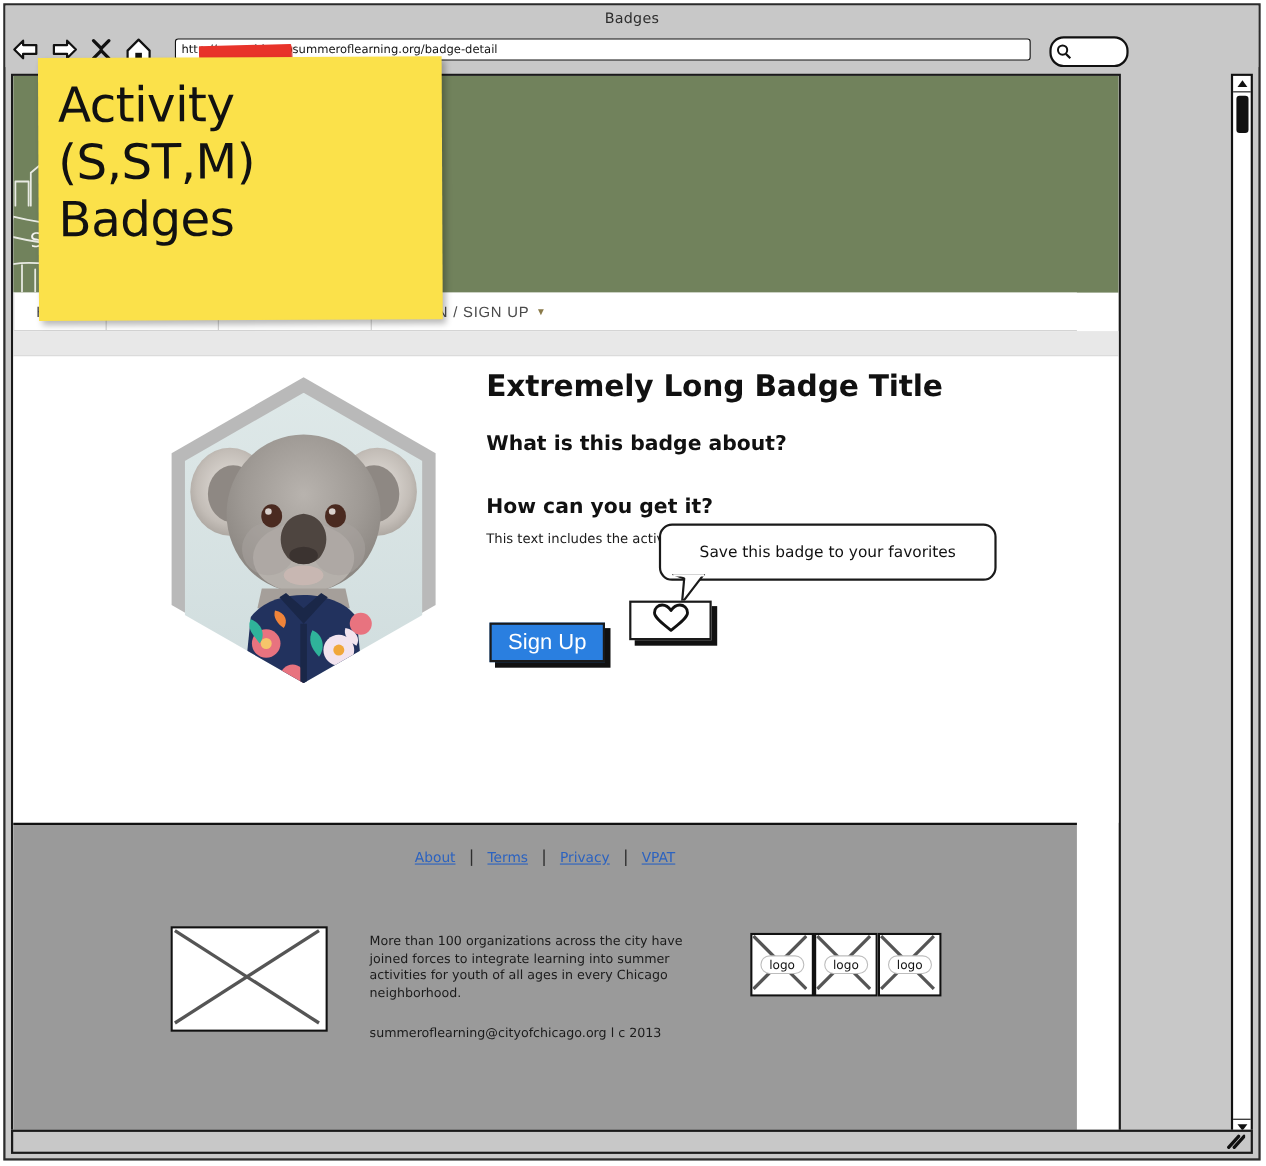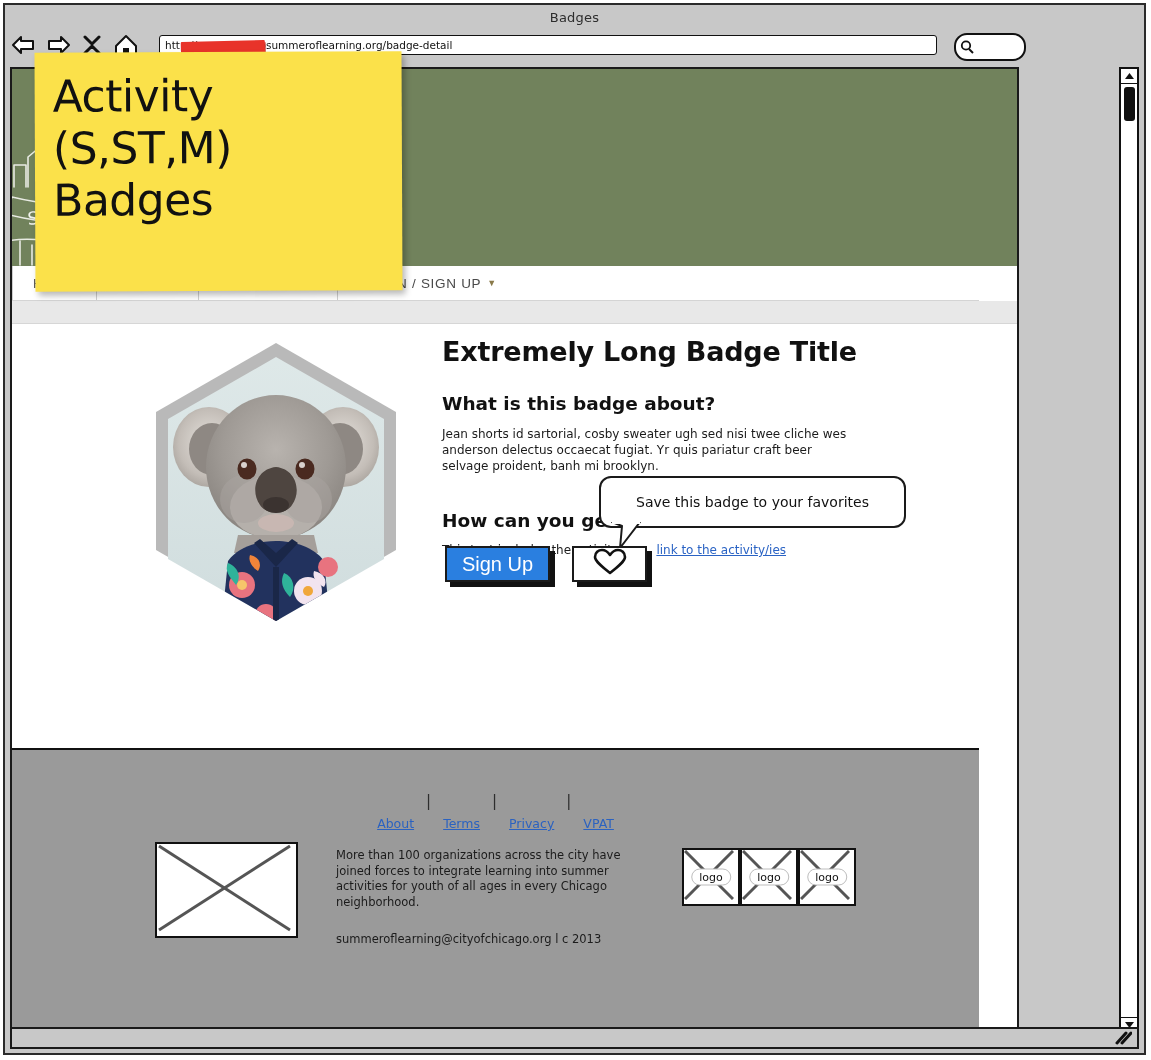--- a/index.html
+++ b/index.html
@@ -143,20 +143,21 @@
   }
 
   
   #btn-row{position:absolute;left:3px;top:210px;display:flex;align-items:flex-start;}
   #signup-button{
     width:105px;height:36px;background:#2a7fe0;
     border:2px solid #1a1a1a;
     display:flex;align-items:center;justify-content:center;
     box-shadow:5px 5px 0 #111;
     box-sizing:border-box;
+    margin-top:20px;
   }
   #signup-label{color:#fff;font-size:20px;font-family:"Liberation Sans", sans-serif;}
   #favorite-button{
     width:75px;height:36px;background:#fff;
     border:2px solid #1a1a1a;
     display:flex;align-items:center;justify-content:center;
     box-shadow:5px 5px 0 #111;
     margin-left:22px;
     box-sizing:border-box;
   }
@@ -165,21 +166,21 @@
   #site-footer{
     position:relative;background:#9a9a9a;
     border-top:2px solid #111;
     height:292px;width:967px;
   }
   #footer-links{
     display:flex;justify-content:center;align-items:center;
     padding-top:22px;gap:0px;
   }
   #footer-links a{
-    color:#2b62c0;text-decoration:underline;font-size:12.5px;padding:0 12px;margin-top:44px;
+    color:#2b62c0;text-decoration:underline;font-size:12.5px;padding:0 12px;
   }
   .link-sep{color:#2e2e2e;font-size:15px;line-height:1;}
   #footer-cols{
     position:absolute;left:0;top:92px;width:100%;
     display:flex;
   }
   #footer-img-placeholder{
     position:absolute;left:143px;top:0;width:139px;height:92px;
     background:#fff;border:2px solid #111;
   }
@@ -428,21 +429,20 @@
 
             <path d="M131 228 L137 228 L137 300 L131 300 Z" fill="#1a2748"></path>
           </g>
         </svg>
       </div>
 
       <div id="content-col">
         <h1 id="badge-title">Extremely Long Badge Title</h1>
 
         <h2 class="section-head">What is this badge about?</h2>
-        <p class="body-text">Jean shorts id sartorial, cosby sweater ugh sed nisi twee cliche wes anderson delectus occaecat fugiat. Yr quis pariatur craft beer selvage proident, banh mi brooklyn.</p>
 
         <div id="how-block">
           <h2 class="section-head">How can you get it?</h2>
           <div id="how-line">
             <span>This text includes the activity or a</span>
             <a id="activity-link" href="#">link to the activity/ies</a>
           </div>
         </div>
 
         <div id="tooltip">

